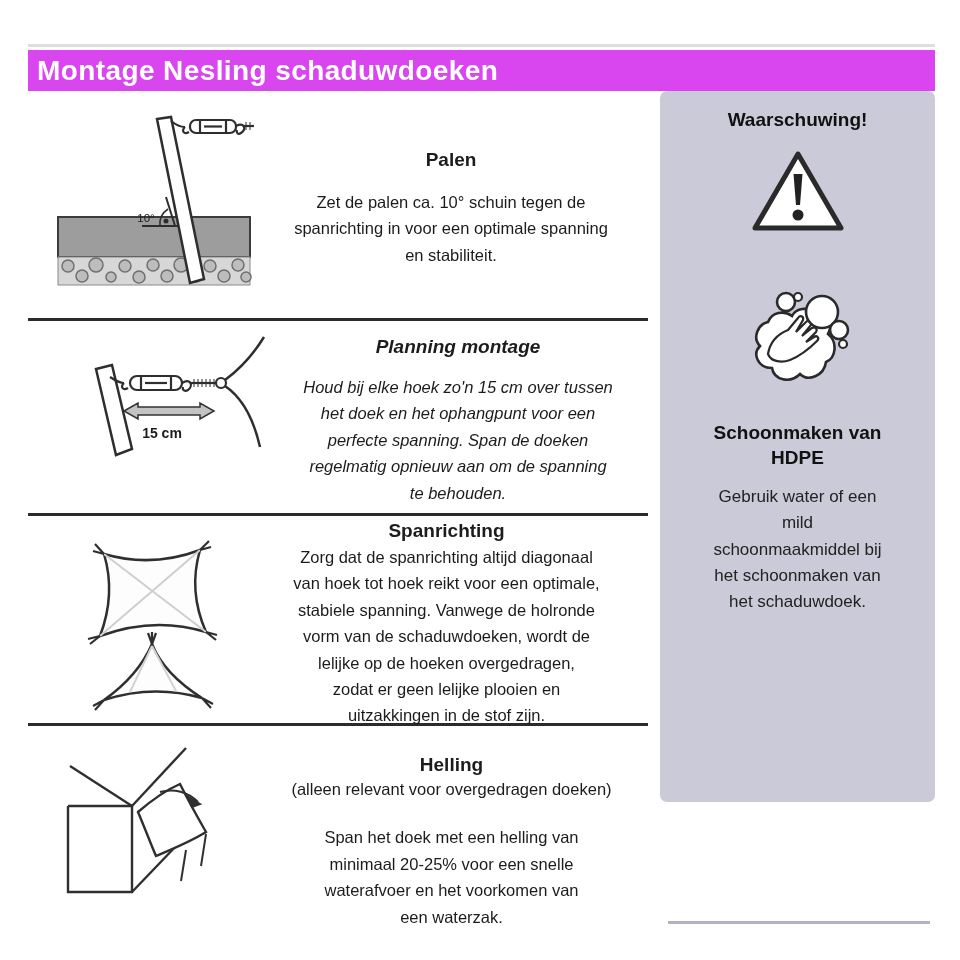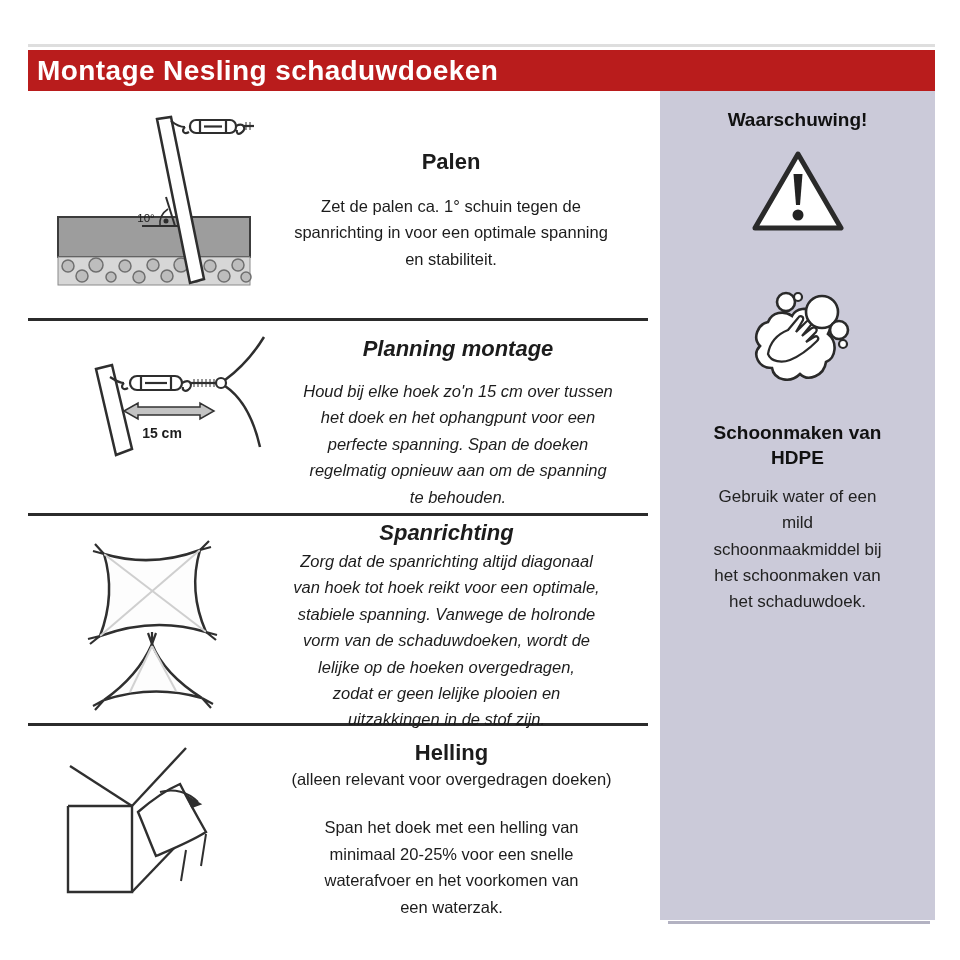--- a/index.html
+++ b/index.html
@@ -3,54 +3,54 @@
 <meta charset="utf-8">
 <style>
   html,body { margin:0; padding:0; background:#ffffff; }
   .page {
     position:relative; width:960px; height:960px; background:#ffffff;
     font-family:"Liberation Sans", sans-serif; color:#1c1c1c; overflow:hidden;
   }
   .topline { position:absolute; left:28px; top:44px; width:907px; height:3px; background:#dedede; }
   .header {
     position:absolute; left:28px; top:50px; width:907px; height:41px;
-    background:#b91c1c; display:flex; align-items:center;
+    background:#d946ef; display:flex; align-items:center;
   }
   .header h1 { margin:0; padding-left:9px; font-size:28px; font-weight:bold; color:#ffffff; letter-spacing:0.4px; }
 
   .main { position:absolute; left:28px; top:91px; width:620px; }
   .sec { display:flex; box-sizing:border-box; }
   .sec-palen    { height:227px; }
   .sec-planning { height:195px; border-top:3px solid #2b2b2b; }
-  .sec-span     { height:210px; border-top:3px solid #2b2b2b;font-style:italic; }
+  .sec-span     { height:210px; border-top:3px solid #2b2b2b; }
   .sec-helling  { height:196px; border-top:3px solid #2b2b2b; }
   .illu { flex:0 0 auto; }
   .txt  { flex:1; text-align:center; }
-  .txt h2 { margin:0; font-size:22px; font-weight:bold; }
+  .txt h2 { margin:0; font-size:19px; font-weight:bold; }
   .txt p  { margin:0; font-size:16.5px; line-height:1.6; white-space:pre-line; }
   .sub { font-size:16px; margin-top:1px; }
 
   .illu-palen    { width:200px; height:185px; margin:14px 0 0 26px;text-decoration:underline; }
   .illu-planning { width:230px; height:150px; margin:12px 0 0 10px;text-align:center; }
   .illu-span     { width:185px; height:180px; margin:20px 0 0 32px; }
   .illu-helling  { width:215px; height:175px; margin:12px 0 0 12px; }
 
   .txt-palen    { padding-top:58px; }
   .txt-palen h2 { margin-bottom:18px; }
   .txt-planning { padding-top:15px;font-style:italic; }
   .txt-planning h2 { margin-bottom:16px; }
   .txt-span     { padding-top:4px; }
   .txt-span h2  { margin-bottom:2px; }
-  .txt-helling  { padding-top:14px; }
+  .txt-helling  { padding-top:28px; }
   .txt-helling p.body { margin-top:22px; }
 
   .sidebar {
-    position:absolute; left:660px; top:91px; width:275px; height:829px;
+    position:absolute; left:660px; top:91px; width:275px; height:711px;
     background:#cbcad9; display:flex; flex-direction:column; align-items:center;
-    text-align:center; box-sizing:border-box; padding:16px 12px 0 12px;
+    text-align:center; box-sizing:border-box; padding:16px 12px 0 12px;border-radius:7px;
   }
   .sidebar-shadow { position:absolute; left:668px; top:921px; width:262px; height:3px; background:#b3b2c2; }
   .sb-heading { font-size:19px; font-weight:bold; color:#111; white-space:pre-line; line-height:1.35; }
   .sb-body { font-size:17px; line-height:1.55; white-space:pre-line; color:#222; }
   .warn-tri { margin-top:13px; }
   .warn-body { margin-top:11px; }
   .wash { margin-top:50px; }
   .clean-heading { margin-top:22px; }
   .clean-body { margin-top:13px; width:245px; }
 
@@ -114,21 +114,21 @@
             <line x1="88" y1="121" x2="124" y2="121"></line>
             <line x1="121" y1="121" x2="112" y2="92"></line>
             <path d="M106,121 A18,18 0 0 1 114,104" stroke-width="1.5"></path>
             <circle cx="112" cy="116" r="1.5" fill="#2e2e2e"></circle>
           </g>
           <text x="92" y="117" font-size="11.5" text-anchor="middle" fill="#1c1c1c">10°</text>
         </svg>
       </div>
       <div class="txt txt-palen">
         <h2>Palen</h2>
-        <p>Zet de palen ca. 1° schuin tegen de
+        <p>Zet de palen ca. 10° schuin tegen de
 spanrichting in voor een optimale spanning
 en stabiliteit.</p>
       </div>
     </section>
 
     <section class="sec sec-planning">
       <div class="illu illu-planning">
         <svg width="230" height="150" viewBox="0 0 230 150">
           <polygon points="58,36 74,32 94,116 78,122" fill="#ffffff" stroke="#2e2e2e" stroke-width="2.5"></polygon>
           <g fill="none" stroke="#2e2e2e" stroke-width="2.2">

